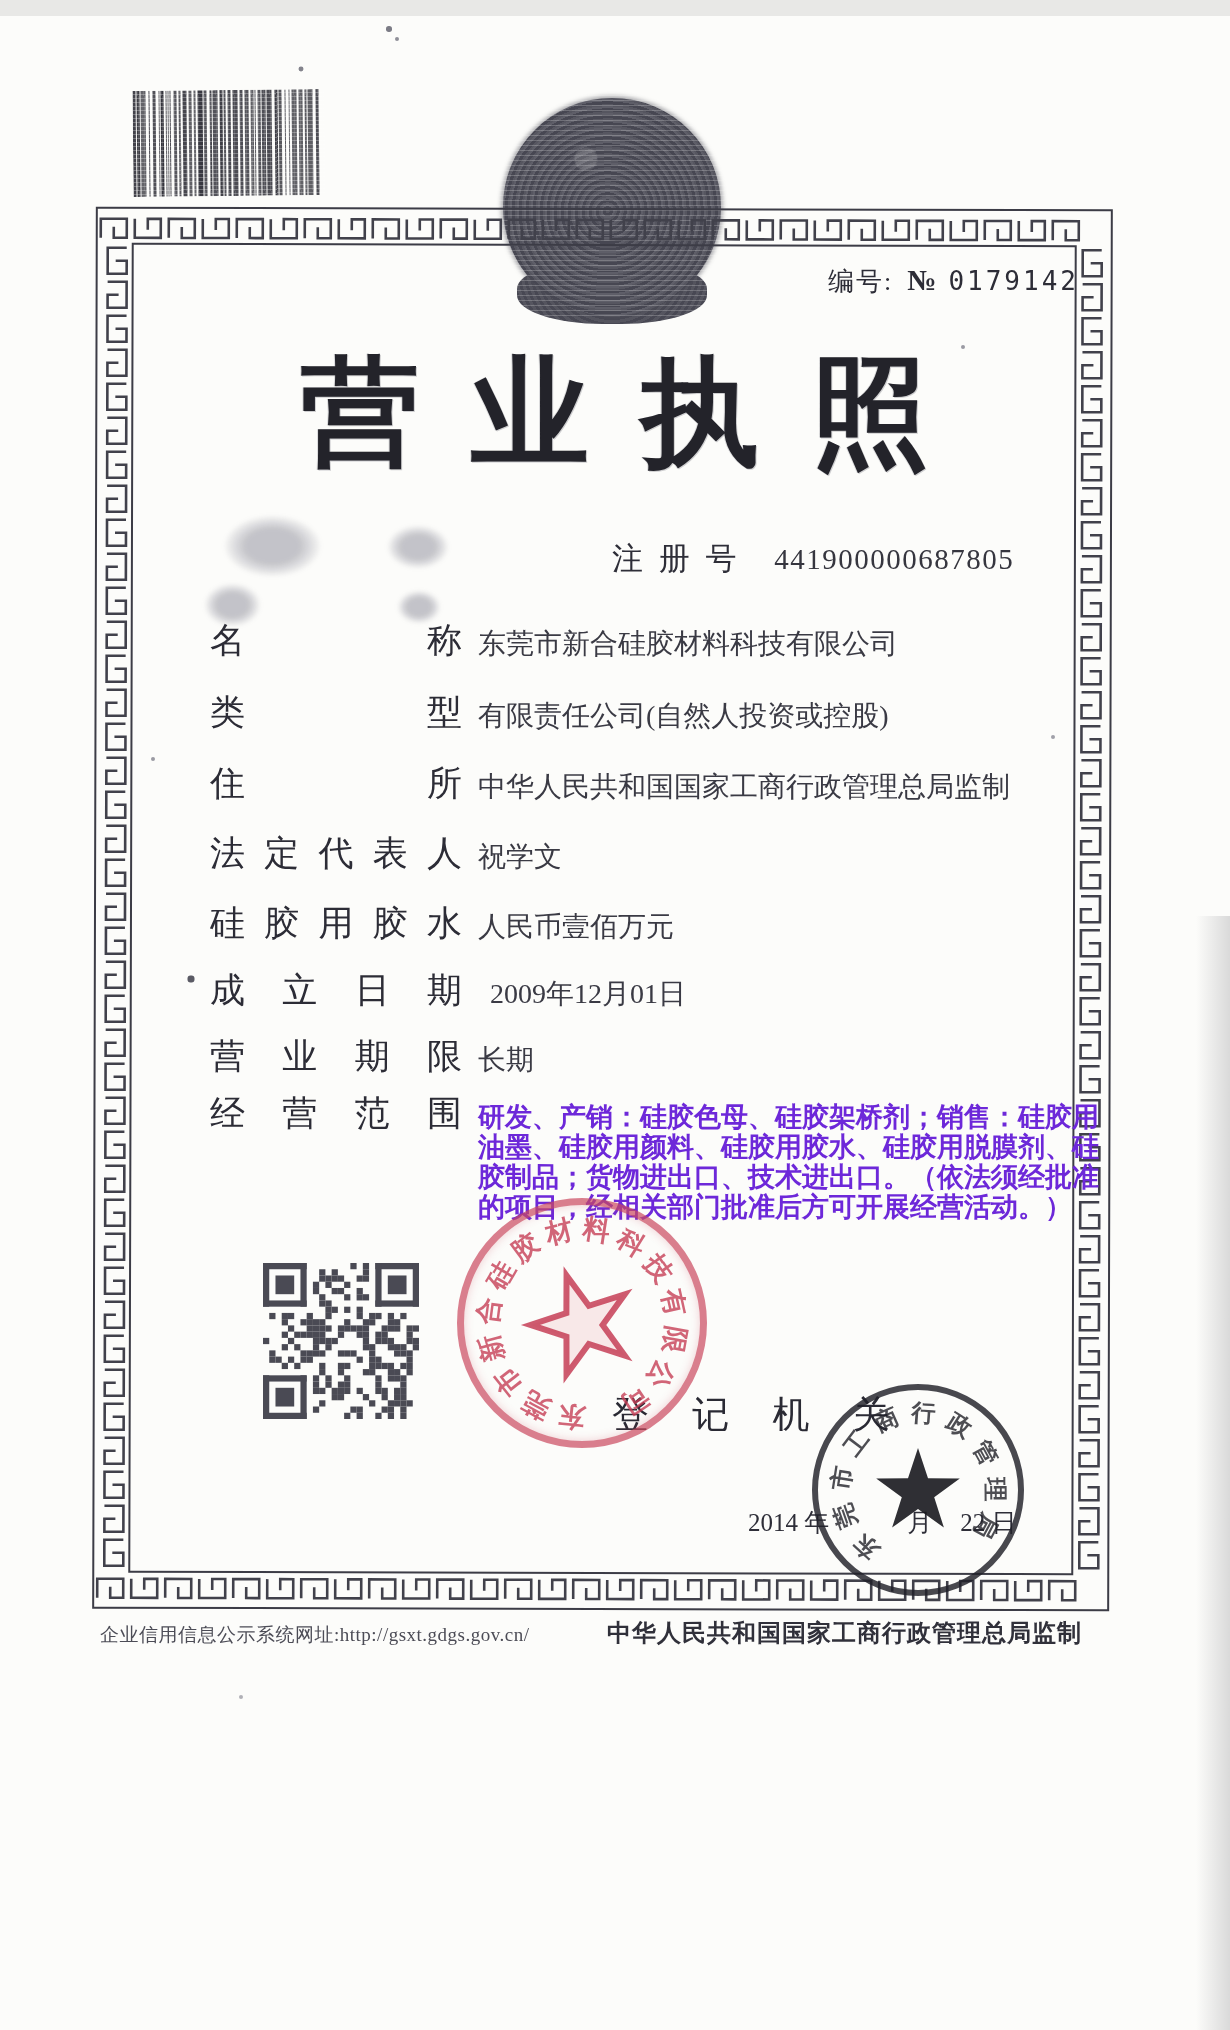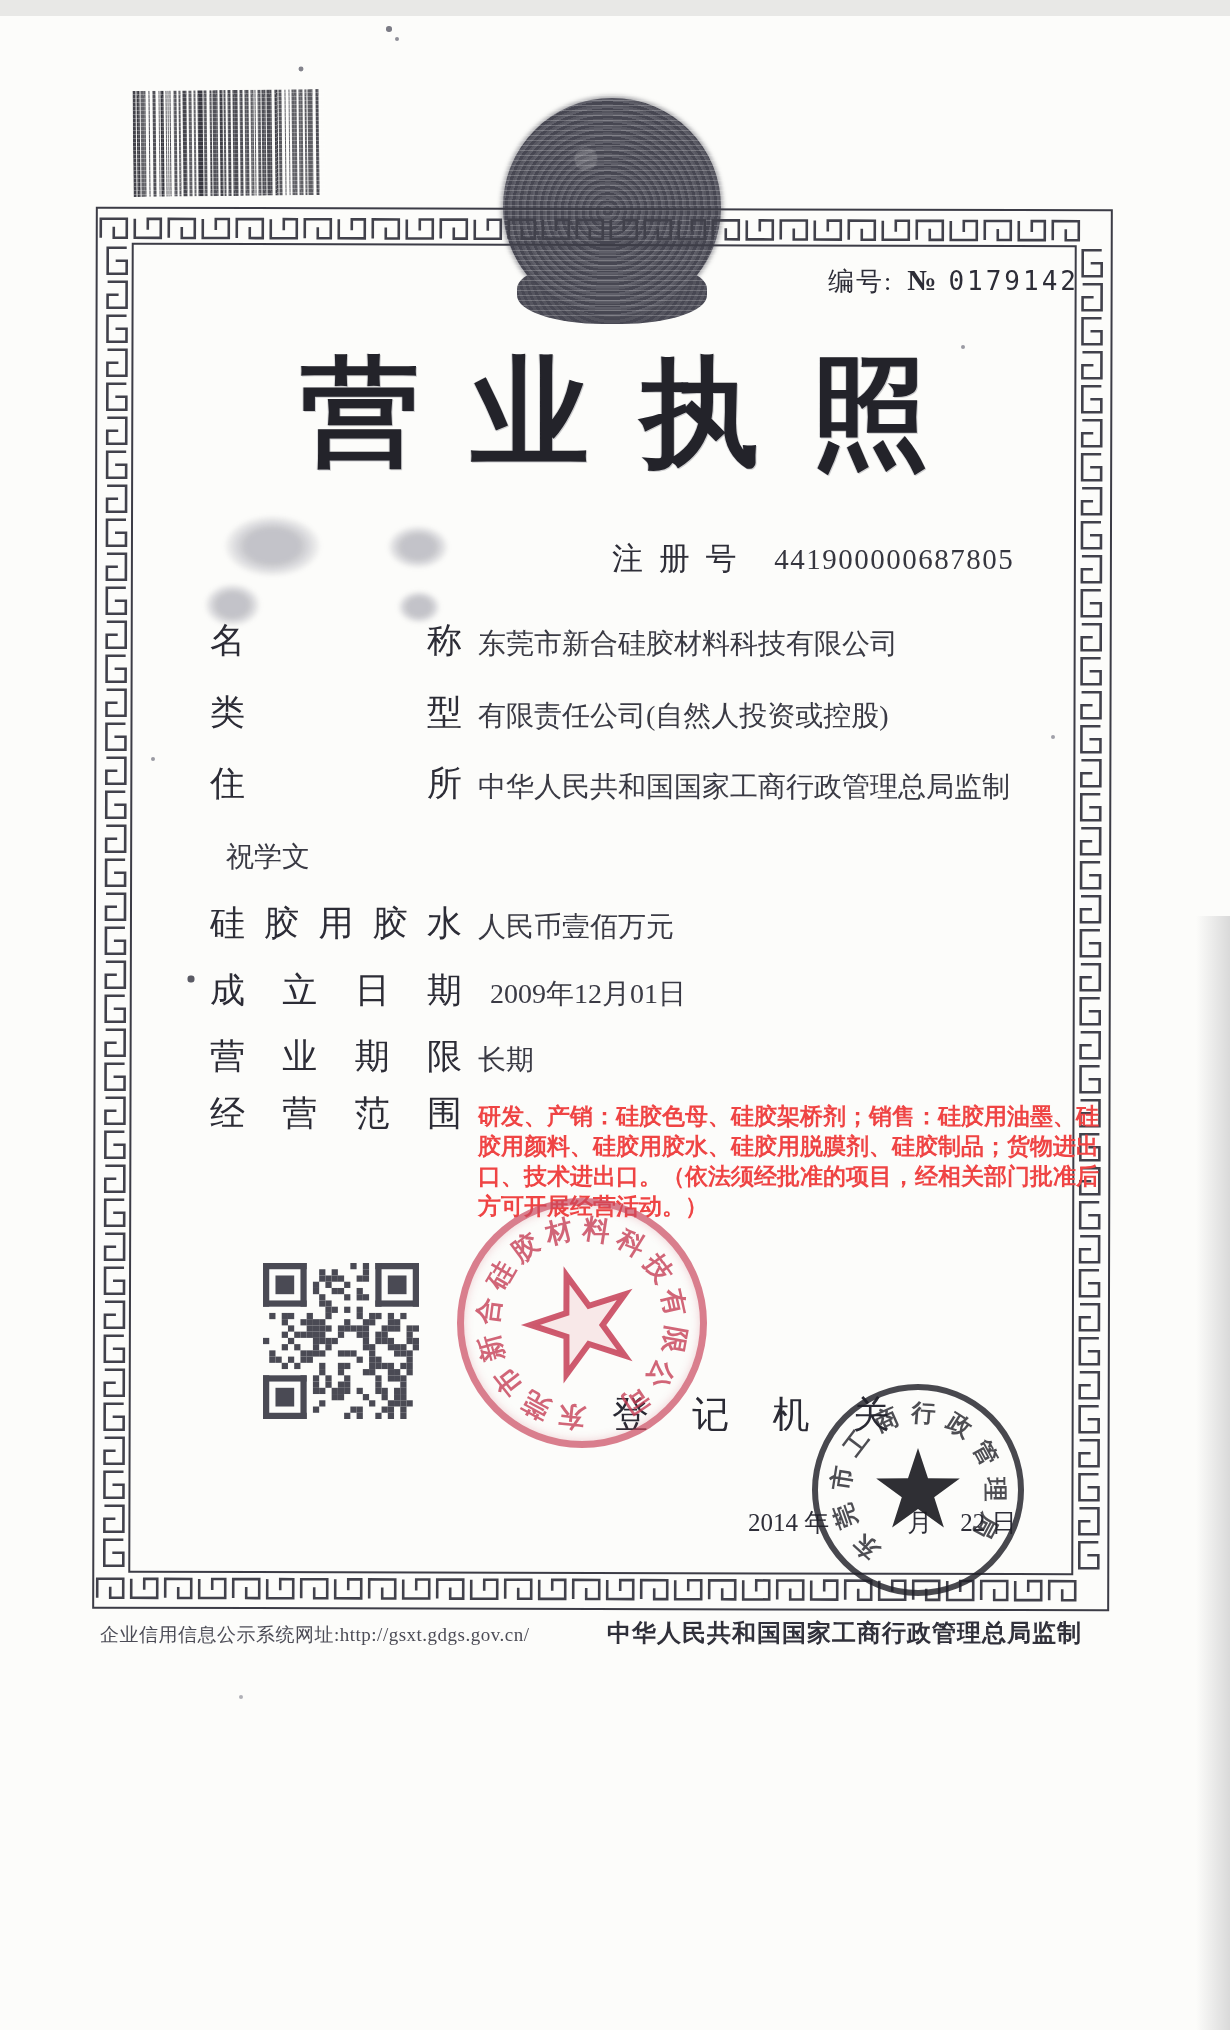--- a/index.html
+++ b/index.html
@@ -48,21 +48,21 @@
   
   .reg{left:612px;top:522px;font-size:31px;color:#2e2e38;}
   .reg .reg-label{letter-spacing:4px;}
   .reg .reg-value{margin-left:26px;font-size:29px;letter-spacing:1.5px;color:#36363f;}
 
   
   .field{position:absolute;left:210px;display:flex;align-items:flex-start;}
   .f-label{width:252px;flex:0 0 252px;font-size:35px;line-height:1.15;color:#2c2c36;
            text-align:justify;text-align-last:justify;font-weight:500;}
   .f-value{margin-left:16px;padding-top:5px;font-size:28px;line-height:1.25;color:#3a3a44;}
-  .field.scope .f-value{font-size:23px;width:622px;line-height:30px;padding-top:8px;font-weight:600;color:#ef4444;}
+  .field.scope .f-value{font-size:27px;width:622px;line-height:30px;padding-top:8px;font-weight:600;color:#6d28d9;}
 
   
   .qr{left:263px;top:1247px;width:156px;height:156px;}
 
   
   .seal{border-radius:50%;z-index:5;}
   .seal .seal-char{position:absolute;left:50%;top:50%;font-weight:bold;}
   .red-seal{left:457px;top:1182px;width:236px;height:236px;border:7px solid rgba(203,72,94,.7);
             box-shadow:inset 0 0 10px rgba(203,72,94,.25);}
   .red-seal .seal-char{color:rgba(198,62,86,.8);font-size:27px;}
@@ -141,20 +141,21 @@
     </div>
       <div class="field" style="top: 677px;">
       <span class="f-label">类型</span>
       <span class="f-value">有限责任公司(自然人投资或控股)</span>
     </div>
       <div class="field" style="top: 748px;">
       <span class="f-label">住所</span>
       <span class="f-value">中华人民共和国国家工商行政管理总局监制</span>
     </div>
       <div class="field" style="top: 818px;">
+      <span class="f-label">法定代表人</span>
       <span class="f-value">祝学文</span>
     </div>
       <div class="field" style="top: 888px;">
       <span class="f-label">硅胶用胶水</span>
       <span class="f-value">人民币壹佰万元</span>
     </div>
       <div class="field" style="top: 955px; gap: 12px;">
       <span class="f-label">成立日期</span>
       <span class="f-value">2009年12月01日</span>
     </div>

